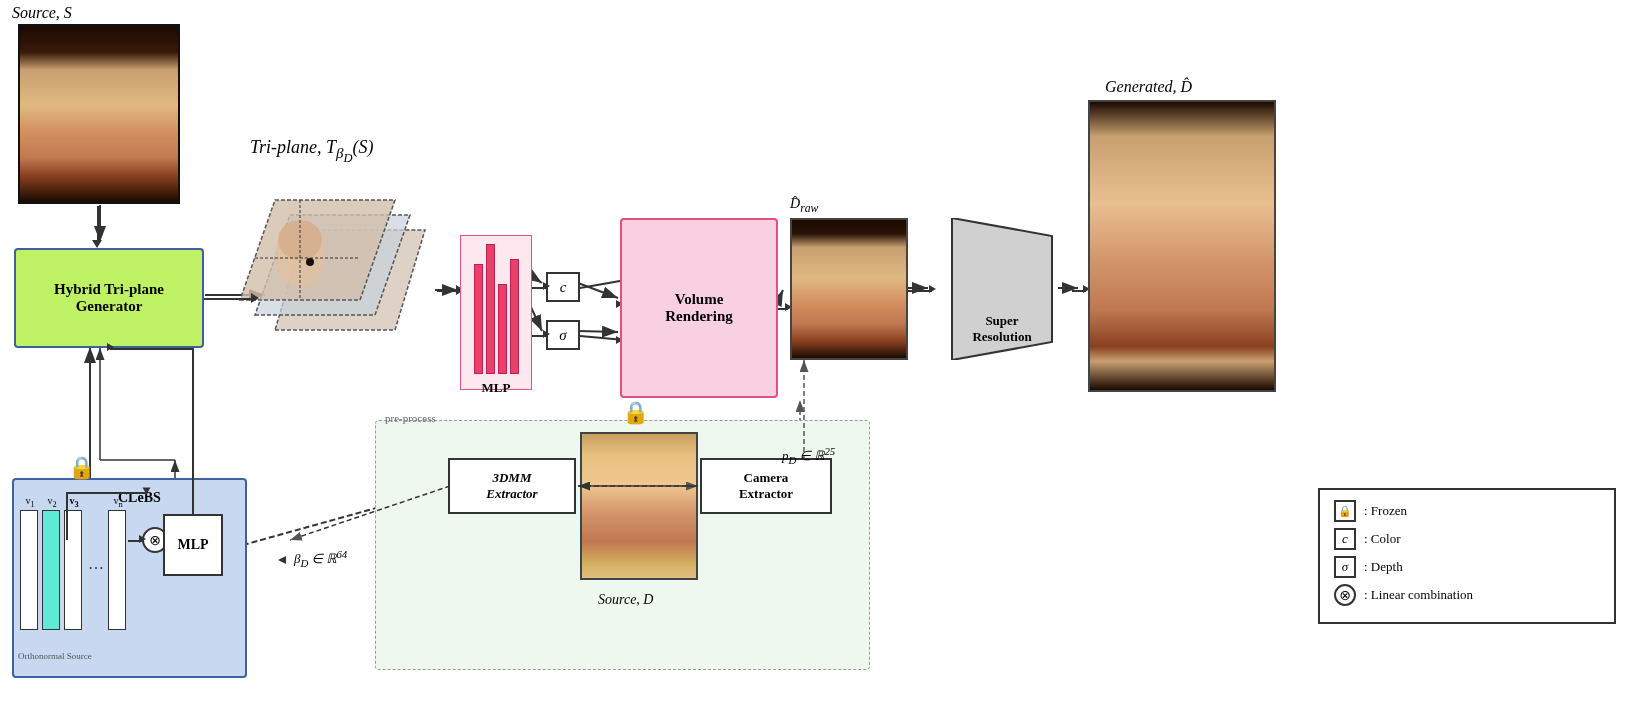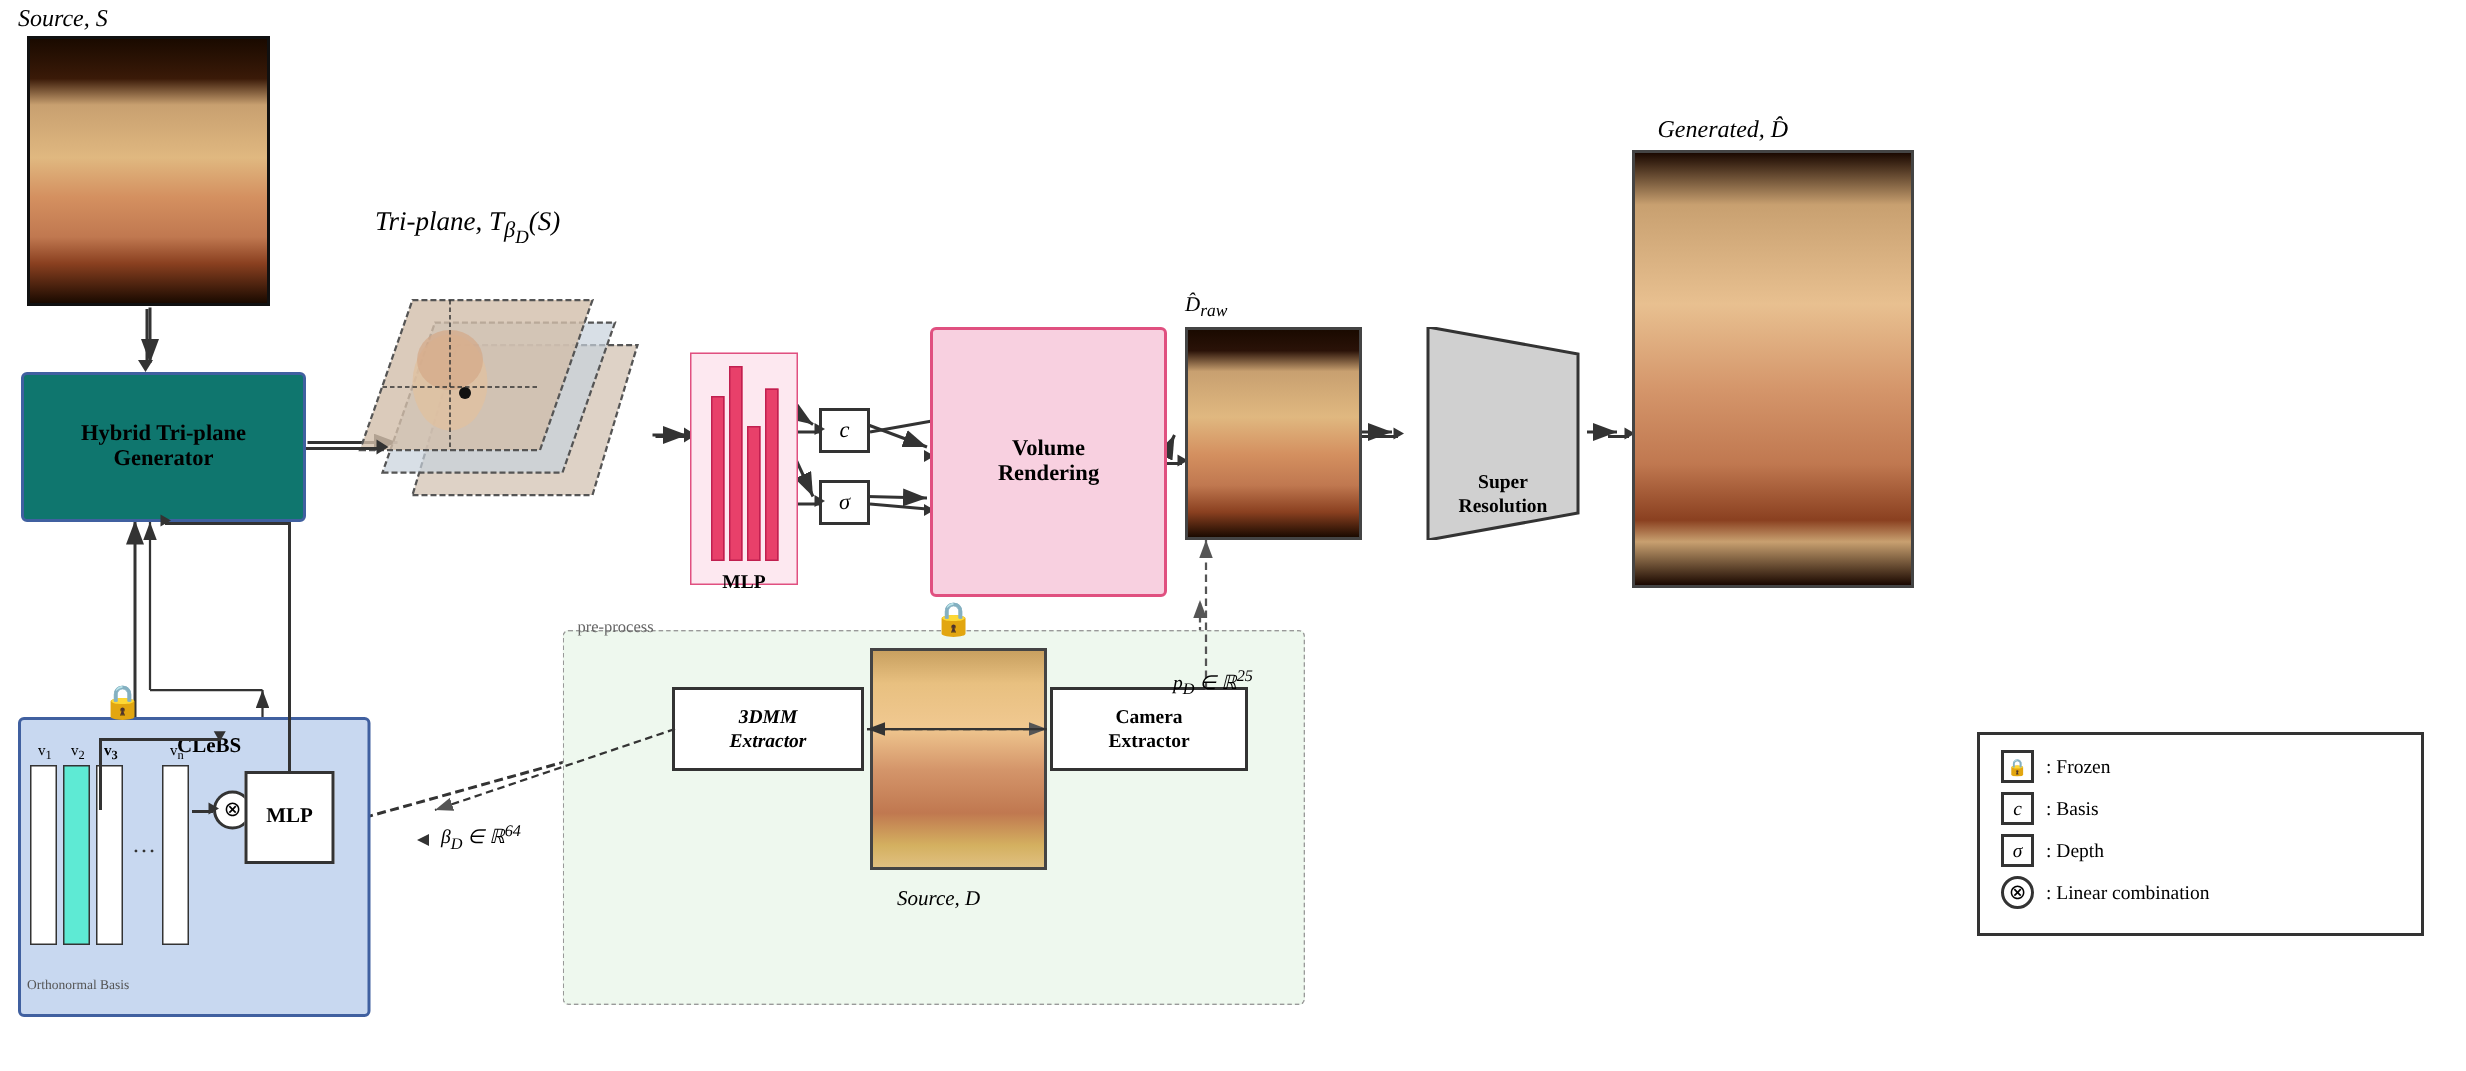--- a/index.html
+++ b/index.html
@@ -168,21 +168,21 @@
   </div>
 
   <div class="source-image face-source" style="position:absolute;top:24px;left:18px;width:162px;height:180px;border:2px solid #111;">
 
     <div style="width:100%;height:100%;background:linear-gradient(180deg,#1a0a00 0%,#3a1a08 15%,#c8a070 25%,#e0b880 45%,#d49060 60%,#c07850 75%,#8a4020 85%,#1a0a00 100%);"></div>
   </div>
 
   <div style="position:absolute;top:206px;left:97px;width:2px;height:36px;background:#333;"></div>
   <div style="position:absolute;top:240px;left:92px;width:0;height:0;border-left:5px solid transparent;border-right:5px solid transparent;border-top:8px solid #333;"></div>
 
-  <div class="hybrid-box" style="position:absolute;top:248px;left:14px;width:190px;height:100px;background:#0f766e;border:2px solid #4060a0;border-radius:4px;display:flex;align-items:center;justify-content:center;text-align:center;font-size:15px;font-weight:bold;">
+  <div class="hybrid-box" style="position:absolute;top:248px;left:14px;width:190px;height:100px;background:#bef264;border:2px solid #4060a0;border-radius:4px;display:flex;align-items:center;justify-content:center;text-align:center;font-size:15px;font-weight:bold;">
     <span>Hybrid Tri-plane<br>Generator</span>
   </div>
 
   <div style="position:absolute;top:137px;left:250px;font-style:italic;font-size:18px;">
     <i>Tri-plane</i>, <i>T</i><sub>β<sub>D</sub></sub>(<i>S</i>)
   </div>
 
   <svg width="200" height="200" style="position:absolute;top:150px;left:235px;">
 
     <polygon points="40,180 160,180 190,80 70,80" fill="rgba(200,180,160,0.6)" stroke="#555" stroke-width="1.5" stroke-dasharray="4,2"></polygon>
@@ -270,21 +270,21 @@
     <div style="width:100%;height:100%;background:linear-gradient(180deg,#1a0800 0%,#c8a070 12%,#e8c090 35%,#d4956a 55%,#c07850 72%,#8a4020 85%,#c8a070 90%,#1a0800 100%);"></div>
   </div>
 
   <div style="position:absolute;top:478px;left:12px;width:235px;height:200px;background:#c8d8f0;border:2px solid #4060a0;border-radius:4px;">
   </div>
   <div style="position:absolute;top:490px;left:118px;font-size:14px;font-weight:bold;">
     <span>CLeBS</span>
   </div>
 
   <div style="position:absolute;top:651px;left:18px;font-size:9px;color:#555;">
-    <span>Orthonormal Basis</span>
+    <span>Orthonormal Source</span>
   </div>
 
   <div style="position:absolute;top:510px;left:20px;width:18px;height:120px;background:white;border:1.5px solid #333;">
     <div style="position:absolute;top:-16px;left:0;width:18px;font-size:10px;text-align:center;">v<sub>1</sub></div>
   </div>
   <div style="position:absolute;top:510px;left:42px;width:18px;height:120px;background:#5eead4;border:1.5px solid #333;">
     <div style="position:absolute;top:-16px;left:0;width:18px;font-size:10px;text-align:center;">v<sub>2</sub></div>
   </div>
   <div style="position:absolute;top:510px;left:64px;width:18px;height:120px;background:white;border:1.5px solid #333;">
     <div style="position:absolute;top:-16px;left:0;width:18px;font-size:10px;text-align:center;font-weight:bold;">v<sub>3</sub></div>
@@ -367,21 +367,21 @@
 
   <div style="position:absolute;top:488px;left:1318px;width:298px;border:2px solid #333;padding:10px 14px;background:white;font-size:13px;">
     <div class="legend-item">
       <div class="legend-icon" style="width:22px;height:22px;border:2px solid #333;display:flex;align-items:center;justify-content:center;font-size:11px;background:white;">🔒</div>
       <span>: Frozen</span>
     </div>
     <div class="legend-item">
       <div class="legend-icon" style="width:22px;height:22px;border:2px solid #333;display:flex;align-items:center;justify-content:center;font-size:13px;font-style:italic;background:white;">
           <i>c</i>
         </div>
-      <span>: Basis</span>
+      <span>: Color</span>
     </div>
     <div class="legend-item">
       <div class="legend-icon" style="width:22px;height:22px;border:2px solid #333;display:flex;align-items:center;justify-content:center;font-size:13px;font-style:italic;background:white;">
           <i>σ</i>
         </div>
       <span>: Depth</span>
     </div>
     <div class="legend-item">
       <div class="legend-icon round" style="width:22px;height:22px;border:2px solid #333;border-radius:50%;display:flex;align-items:center;justify-content:center;font-size:14px;background:white;">⊗</div>
       <span>: Linear combination</span>

